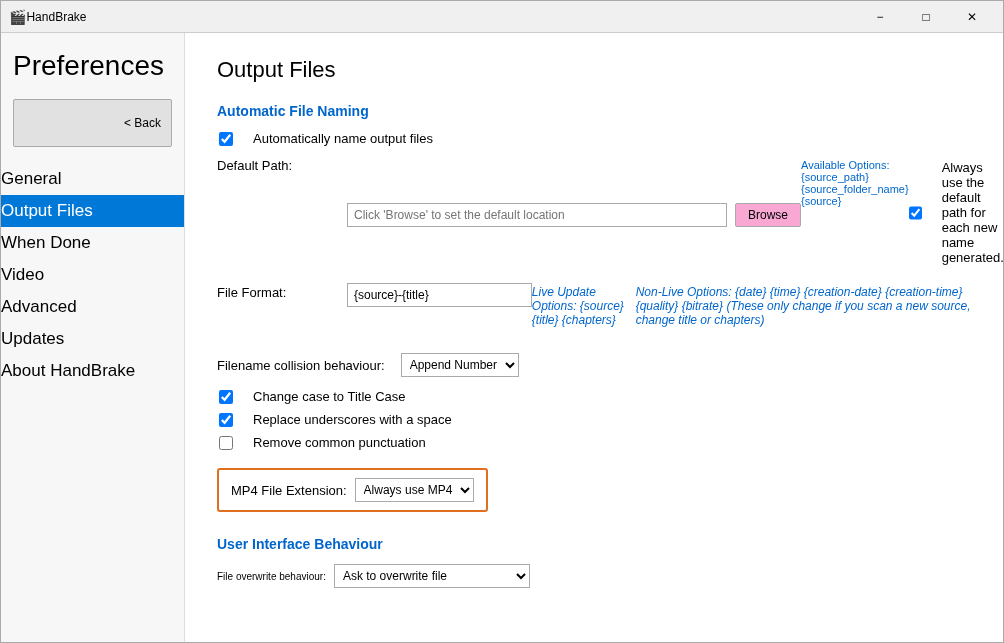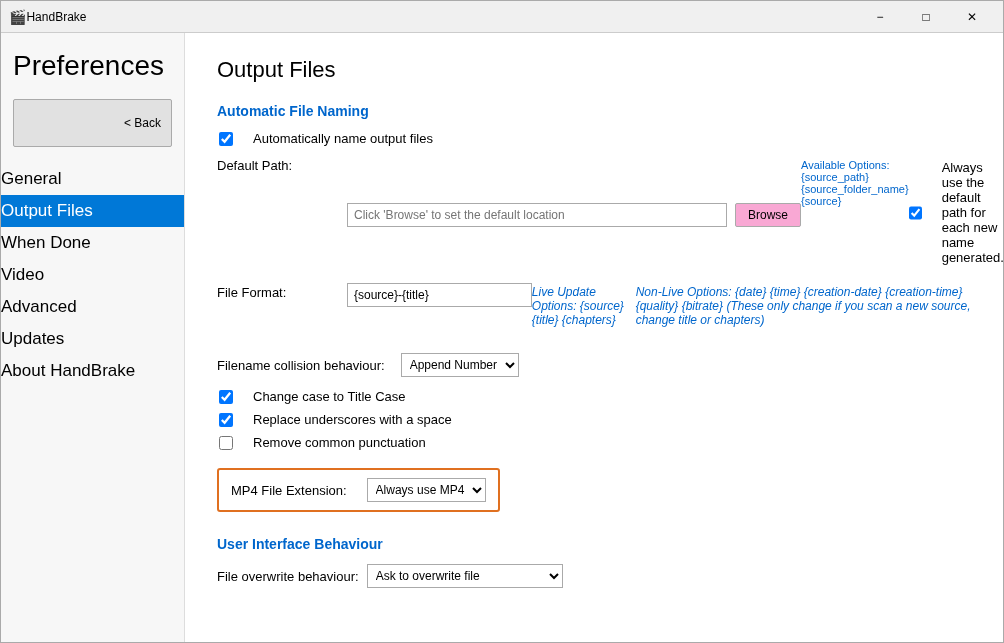--- a/index.html
+++ b/index.html
@@ -192,41 +192,41 @@
     }
     .collision-label {
       font-size: 13px;
     }
     .highlight-box {
       border: 2px solid #e07020;
       border-radius: 3px;
       padding: 8px 12px;
       display: inline-flex;
       align-items: center;
-      gap: 20px;
+      gap: 8px;
       margin-bottom: 16px;
       margin-top: 4px;
     }
     .highlight-label {
       font-size: 13px;
     }
     .user-section-title {
       font-size: 14px;
       font-weight: 600;
       color: #0066cc;
       margin-bottom: 12px;
       margin-top: 8px;
     }
     .overwrite-row {
       display: flex;
       align-items: center;
       gap: 8px;
     }
     .overwrite-label {
-      font-size: 13px;
+      font-size: 10px;
     }
     .overwrite-dropdown {
       height: 24px;
       border: 1px solid #aaa;
       padding: 2px 4px;
       font-size: 12px;
       background: #fff;
       cursor: pointer;
       width: 196px;
       appearance: auto;

